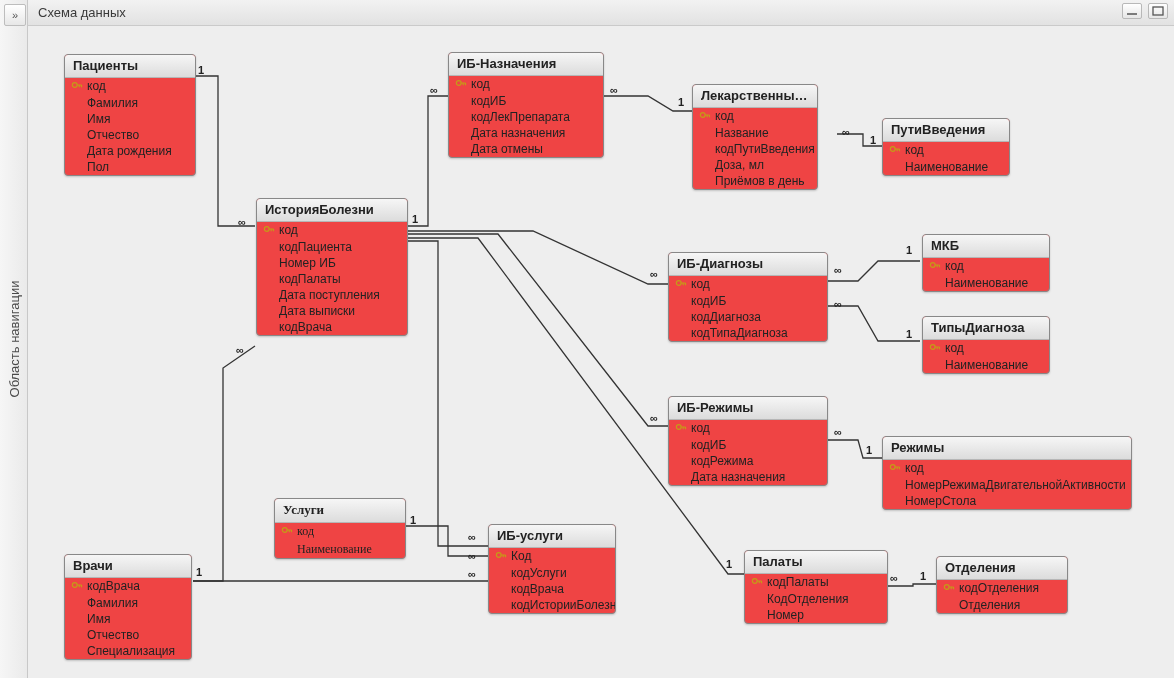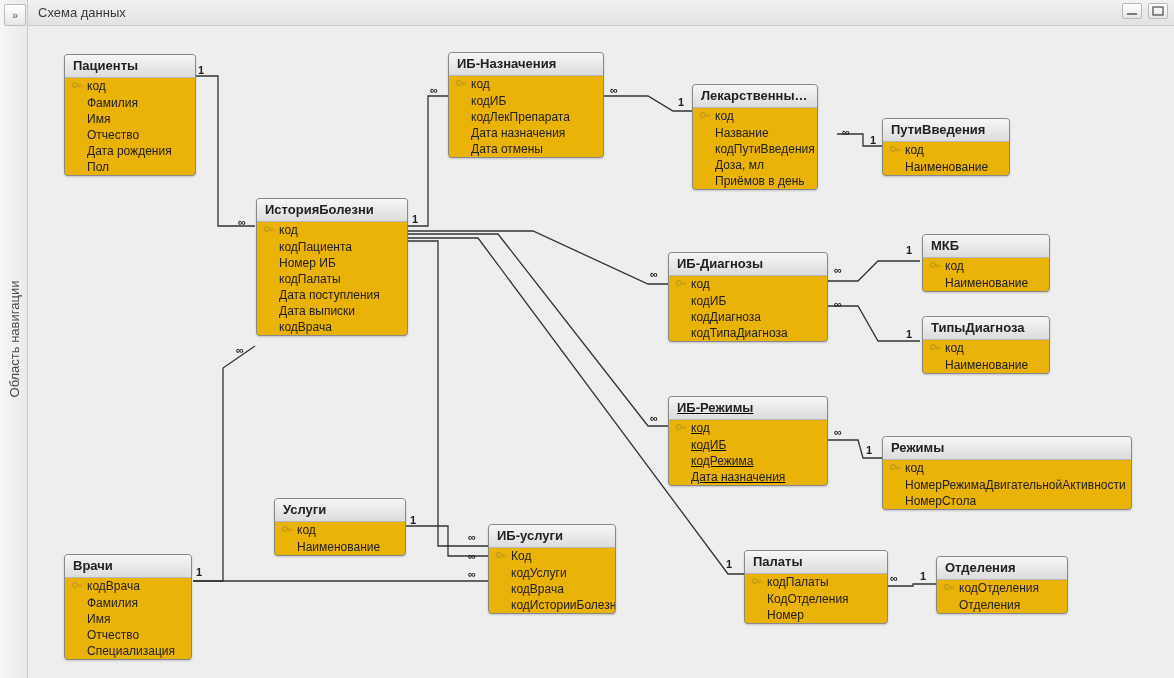--- a/index.html
+++ b/index.html
@@ -97,21 +97,21 @@
     font-size: 11px;
     font-weight: 600;
     color: #222;
     background: transparent;
     user-select: none;
   }
   .table-box {
     position: absolute;
     border: 1px solid #888;
     border-radius: 4px;
-    background: #eab308;
+    background: #ef4444;
     box-shadow: 0 1px 2px rgba(0,0,0,0.18);
     box-sizing: border-box;
     overflow: hidden;
   }
   .table-box .th {
     background: linear-gradient(#f6f6f6, #dcdcdc);
     border-bottom: 1px solid #b6b6b6;
     padding: 3px 8px 4px 8px;
     font-size: 13px;
     font-weight: 600;
@@ -334,21 +334,21 @@
             <span class="key-spacer"></span>
             <span>Отчество</span>
           </div>
           <div class="row">
             <span class="key-spacer"></span>
             <span>Специализация</span>
           </div>
         </div>
     </div>
 
-    <div class="table-box" style="left:246px; top:472px; width:132px;">
+    <div class="table-box" style="left:246px; top:472px; width:132px;font-family:Liberation Serif, serif;">
       <div class="th">Услуги</div>
       <div class="fields">
           <div class="row">
             <span><svg class="key-icon" viewBox="0 0 16 16">
                 <circle cx="5" cy="8" r="3.2" fill="none" stroke="#c59b17" stroke-width="1.6"></circle>
                 <line x1="8" y1="8" x2="14" y2="8" stroke="#c59b17" stroke-width="1.6"></line>
                 <line x1="11" y1="8" x2="11" y2="11" stroke="#c59b17" stroke-width="1.6"></line>
                 <line x1="14" y1="8" x2="14" y2="11" stroke="#c59b17" stroke-width="1.6"></line>
               </svg></span>
             <span>код</span>
@@ -526,21 +526,21 @@
               </svg></span>
             <span>код</span>
           </div>
           <div class="row">
             <span class="key-spacer"></span>
             <span>Наименование</span>
           </div>
         </div>
     </div>
 
-    <div class="table-box" style="left:640px; top:370px; width:160px;text-decoration:underline;">
+    <div class="table-box" style="left:640px; top:370px; width:160px;">
       <div class="th">ИБ-Режимы</div>
       <div class="fields">
           <div class="row">
             <span><svg class="key-icon" viewBox="0 0 16 16">
                 <circle cx="5" cy="8" r="3.2" fill="none" stroke="#c59b17" stroke-width="1.6"></circle>
                 <line x1="8" y1="8" x2="14" y2="8" stroke="#c59b17" stroke-width="1.6"></line>
                 <line x1="11" y1="8" x2="11" y2="11" stroke="#c59b17" stroke-width="1.6"></line>
                 <line x1="14" y1="8" x2="14" y2="11" stroke="#c59b17" stroke-width="1.6"></line>
               </svg></span>
             <span>код</span>

